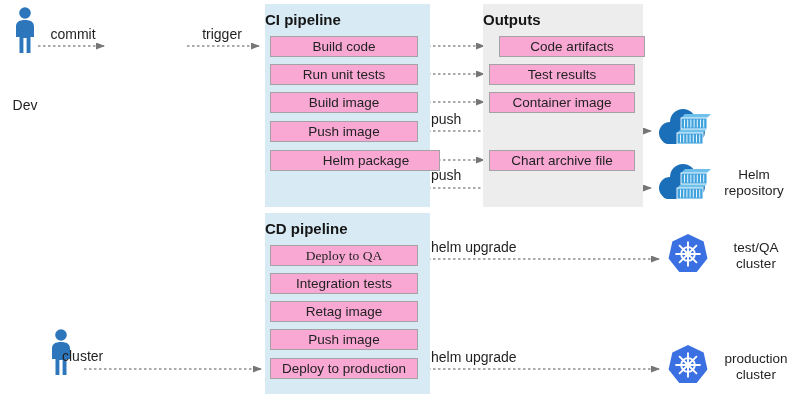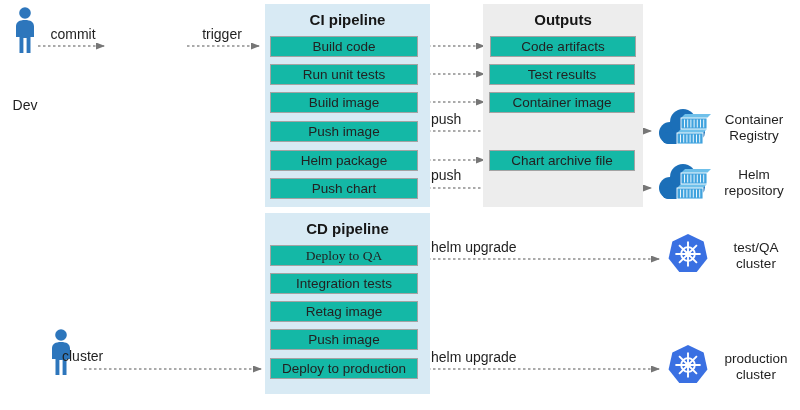--- a/index.html
+++ b/index.html
@@ -4,24 +4,24 @@
 <style>
   html,body{margin:0;padding:0;background:#fff;}
   #canvas{
     position:relative;width:800px;height:410px;background:#ffffff;overflow:hidden;
     font-family:"Liberation Sans","DejaVu Sans",sans-serif;color:#1f1f1f;
   }
   #arrows{position:absolute;left:0;top:0;pointer-events:none;}
   .panel{position:absolute;}
   .panel.blue{background:#d8eaf4;}
   .panel.gray{background:#ededed;}
-  .panel-title{position:absolute;left:0;right:0;top:7px;text-align:center;
+  .panel-title{position:absolute;left:0;right:0;top:7px;text-align:left;
     font-size:15px;font-weight:bold;color:#161616;}
   .step{
-    position:absolute;height:19px;background:#14b8a6;border:1px solid #a3a3a3;
+    position:absolute;height:19px;background:#f9a8d4;border:1px solid #a3a3a3;
     display:flex;align-items:center;justify-content:center;
     font-size:13.5px;color:#222;white-space:nowrap;
   }
   .arrow-label{position:absolute;font-size:14px;color:#1f1f1f;white-space:nowrap;}
   .arrow-label.centered{text-align:center;}
   .actor{position:absolute;display:flex;flex-direction:column;align-items:center;gap:39px;}
   .actor-label{font-size:14px;color:#1f1f1f;margin-top:2px;}
   .gitrepo{
     position:absolute;left:116px;top:20px;width:64px;height:48px;background:#fff;
     border:2px solid #2b2b2b;display:flex;align-items:center;justify-content:center;
@@ -68,27 +68,26 @@
 
   <div class="arrow-label centered" style="left:40px;top:26px;width:66px;">commit</div>
   <div class="arrow-label centered" style="left:184px;top:26px;width:76px;">trigger</div>
 
   <div class="panel blue" style="left:265px;top:4px;width:165px;height:203px;">
     <div class="panel-title">CI pipeline</div>
     <div class="step" style="left:5px;top:32px;width:146px;">Build code</div>
     <div class="step" style="left:5px;top:60px;width:146px;">Run unit tests</div>
     <div class="step" style="left:5px;top:88px;width:146px;text-align:right;">Build image</div>
     <div class="step" style="left:5px;top:117px;width:146px;">Push image</div>
-    <div class="step" style="left:5px;top:146px;width:146px;">Helm package</div>
-    <div class="step" style="left:5px;top:174px;width:146px;">Push chart</div>
+    <div class="step" style="left:5px;top:146px;width:146px;padding-left:22px;">Helm package</div>
   </div>
 
   <div class="panel gray" style="left:483px;top:4px;width:160px;height:203px;">
     <div class="panel-title">Outputs</div>
-    <div class="step" style="left:7px;top:32px;width:144px;">Code artifacts</div>
+    <div class="step" style="left:16px;top:32px;width:144px;">Code artifacts</div>
     <div class="step" style="left:6px;top:60px;width:144px;">Test results</div>
     <div class="step" style="left:6px;top:88px;width:144px;">Container image</div>
     <div class="step" style="left:6px;top:146px;width:144px;">Chart archive file</div>
   </div>
 
   <div class="arrow-label" style="left:431px;top:111px;">push</div>
   <div class="arrow-label" style="left:431px;top:167px;">push</div>
 
   <div class="panel blue" style="left:265px;top:213px;width:165px;height:181px;">
     <div class="panel-title">CD pipeline</div>
@@ -113,22 +112,20 @@
       <polygon points="22,26 26,22 52,22 48,26" fill="#6fc0ea"></polygon>
       <rect x="22" y="26" width="26" height="11" fill="#41a3de" stroke="#ffffff" stroke-width="0.9"></rect>
       <path d="M25.5,27.5 V35.5 M28.7,27.5 V35.5 M31.9,27.5 V35.5 M35.1,27.5 V35.5 M38.3,27.5 V35.5 M41.5,27.5 V35.5 M44.7,27.5 V35.5" stroke="#eaf6fd" stroke-width="1"></path>
     </g>
     <g>
       <polygon points="26,11 30,7 56,7 52,11" fill="#6fc0ea"></polygon>
       <rect x="26" y="11" width="26" height="11" fill="#41a3de" stroke="#ffffff" stroke-width="0.9"></rect>
       <path d="M29.5,12.5 V20.5 M32.7,12.5 V20.5 M35.9,12.5 V20.5 M39.1,12.5 V20.5 M42.3,12.5 V20.5 M45.5,12.5 V20.5 M48.7,12.5 V20.5" stroke="#eaf6fd" stroke-width="1"></path>
     </g>
   </svg>
-  <div class="node-label" style="left:712px;top:112px;">Container
-Registry</div>
 
   <svg class="node-icon" style="left:655px;top:162px;" width="58" height="44" viewBox="0 0 58 44">
     <g>
       <circle cx="15" cy="26" r="11" fill="#1b6fb8"></circle>
       <circle cx="28" cy="15" r="13" fill="#1b6fb8"></circle>
       <circle cx="40" cy="25" r="10" fill="#1b6fb8"></circle>
       <rect x="7" y="25" width="40" height="12" rx="6" fill="#1b6fb8"></rect>
     </g>
     <g>
       <polygon points="22,26 26,22 52,22 48,26" fill="#6fc0ea"></polygon>

